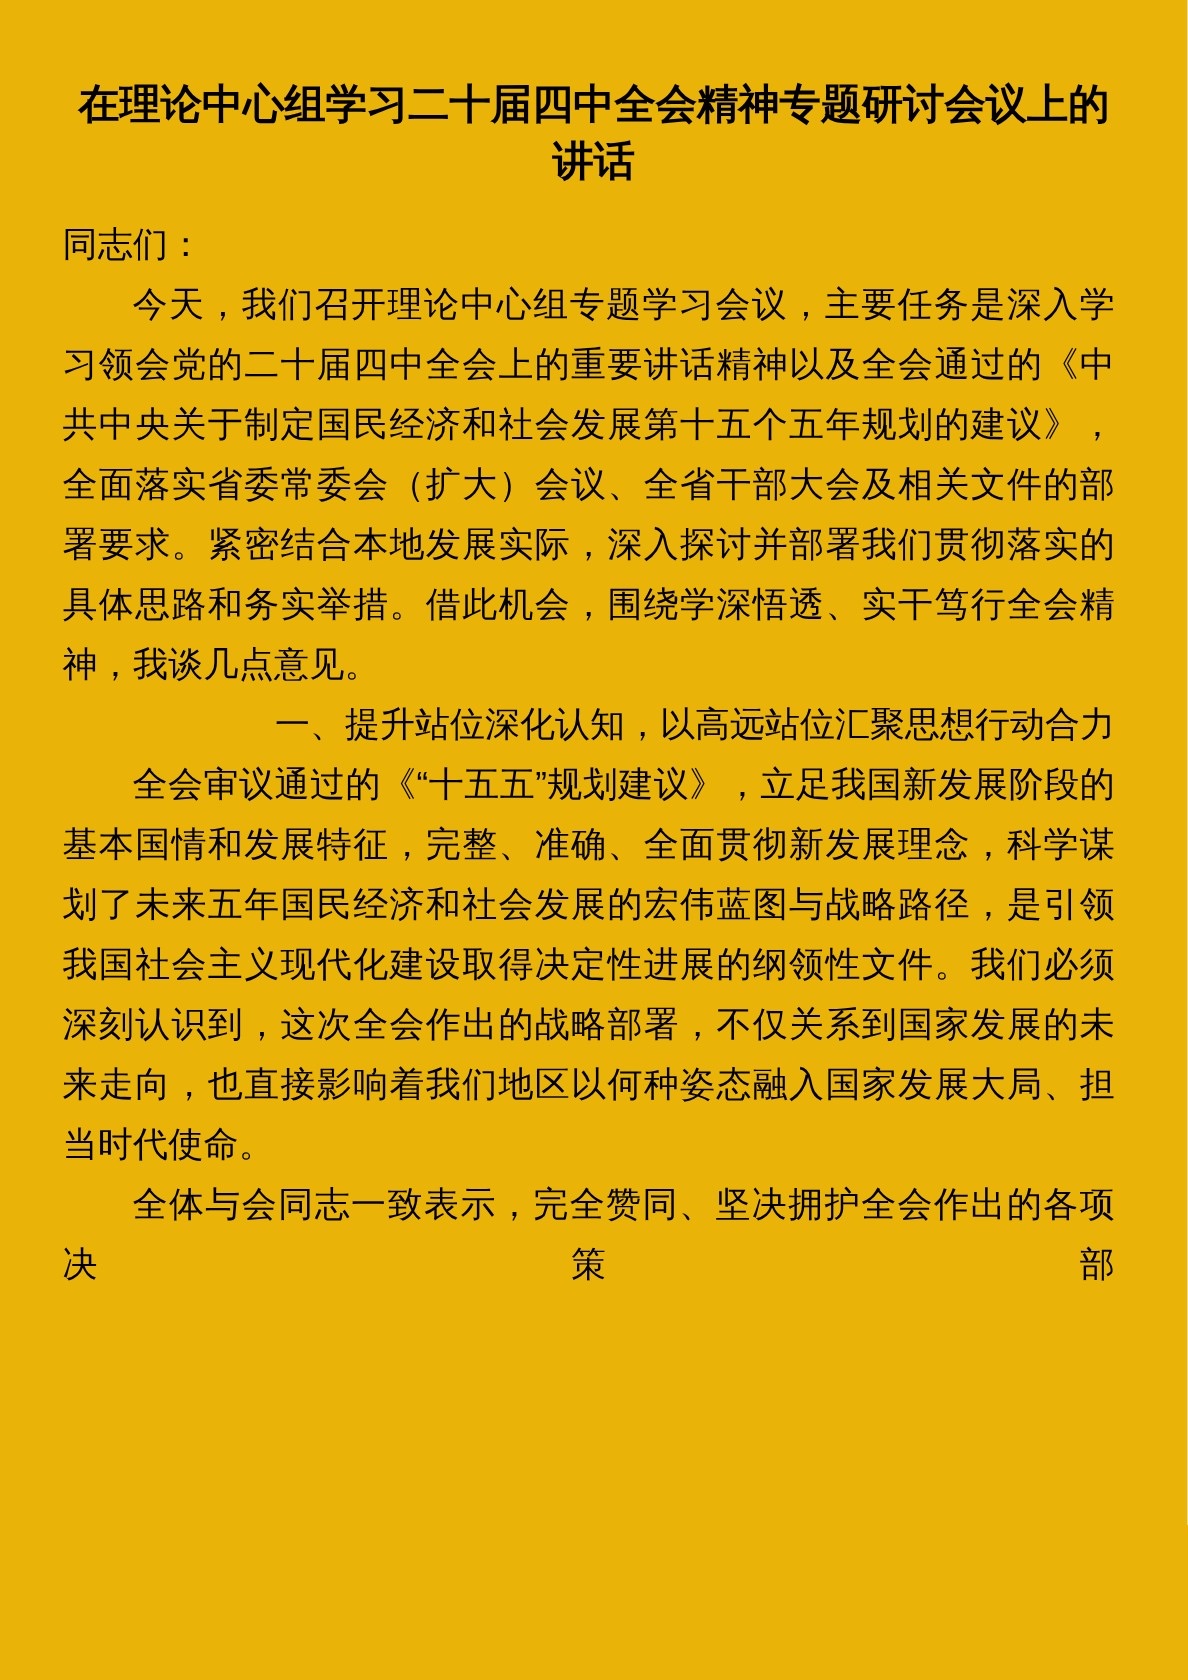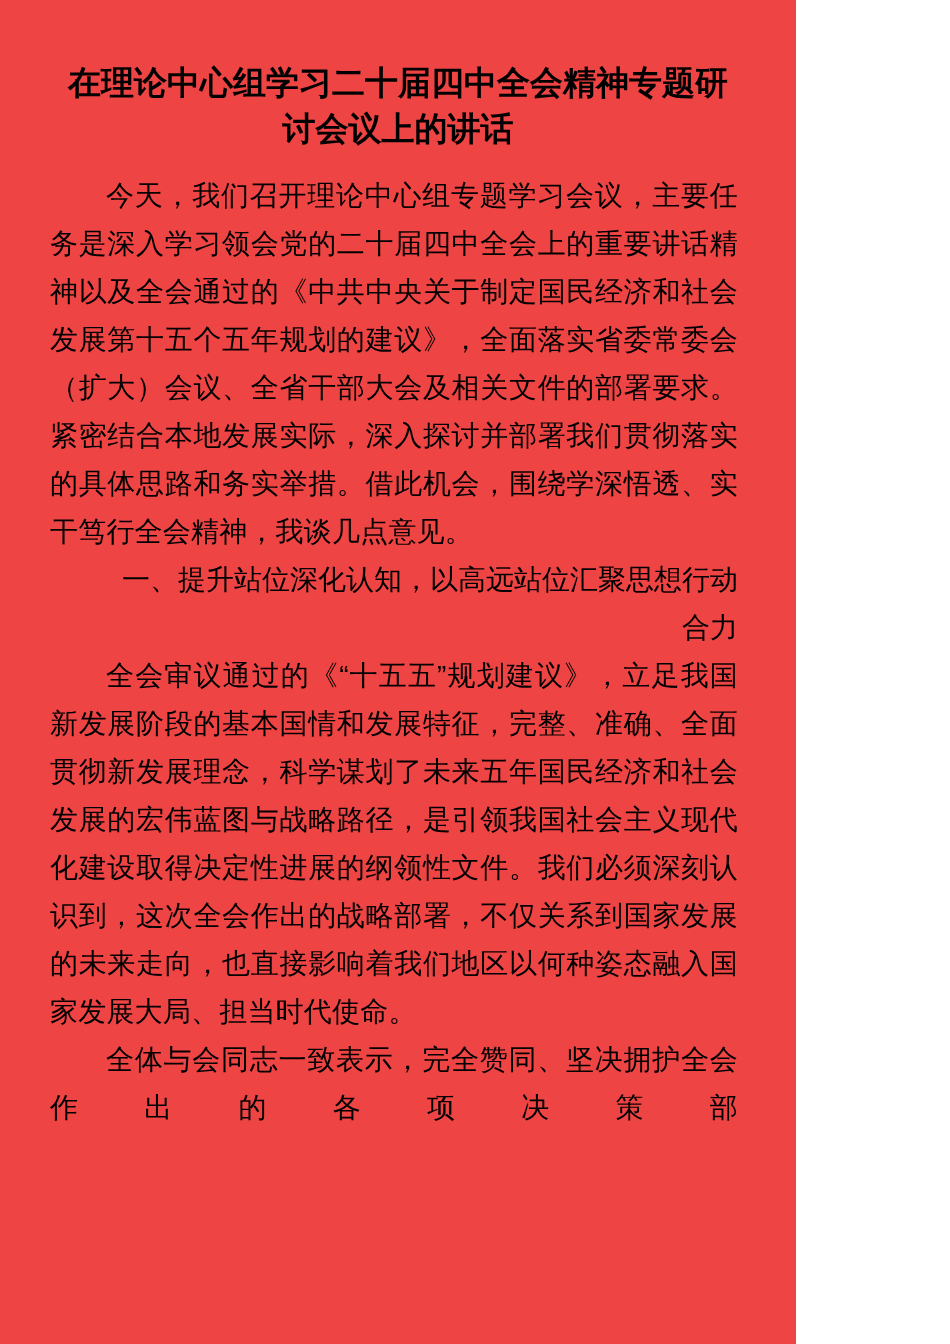--- a/index.html
+++ b/index.html
@@ -10,26 +10,26 @@
   body {
     width: 950px;
     height: 1344px;
     overflow: hidden;
     font-family: "Liberation Sans", "DejaVu Sans", sans-serif;
     color: #000000;
     -webkit-font-smoothing: antialiased;
   }
 
   .page {
-    width: 796px;
+    width: 950px;
     height: 1344px;
     position: relative;
     box-sizing: border-box;
     padding: 0;
-    background: #ef4444;
+    background: #eab308;
   }
 
   .doc-title {
     margin: 0;
     padding: 60px 60px 0 60px;
     font-size: 33px;
     font-weight: bold;
     line-height: 46px;
     text-align: center;
     letter-spacing: 0px;
@@ -76,20 +76,21 @@
 </style>
 </head>
 <body>
 
 <div class="page">
 
   <h1 class="doc-title">在理论中心组学习二十届四中全会精神专题研讨会议上的讲话</h1>
 
   <div class="body-block">
 
+    <p class="para noindent">同志们：</p>
 
     <p class="para indent">今天，我们召开理论中心组专题学习会议，主要任务是深入学习领会党的二十届四中全会上的重要讲话精神以及全会通过的《中共中央关于制定国民经济和社会发展第十五个五年规划的建议》，全面落实省委常委会（扩大）会议、全省干部大会及相关文件的部署要求。紧密结合本地发展实际，深入探讨并部署我们贯彻落实的具体思路和务实举措。借此机会，围绕学深悟透、实干笃行全会精神，我谈几点意见。</p>
 
     <p class="heading">一、提升站位深化认知，以高远站位汇聚思想行动合力</p>
 
 
     <p class="para indent">全会审议通过的《“十五五”规划建议》，立足我国新发展阶段的基本国情和发展特征，完整、准确、全面贯彻新发展理念，科学谋划了未来五年国民经济和社会发展的宏伟蓝图与战略路径，是引领我国社会主义现代化建设取得决定性进展的纲领性文件。我们必须深刻认识到，这次全会作出的战略部署，不仅关系到国家发展的未来走向，也直接影响着我们地区以何种姿态融入国家发展大局、担当时代使命。</p>
 
     <p class="para indent clipped">全体与会同志一致表示，完全赞同、坚决拥护全会作出的各项决策部</p>
 

